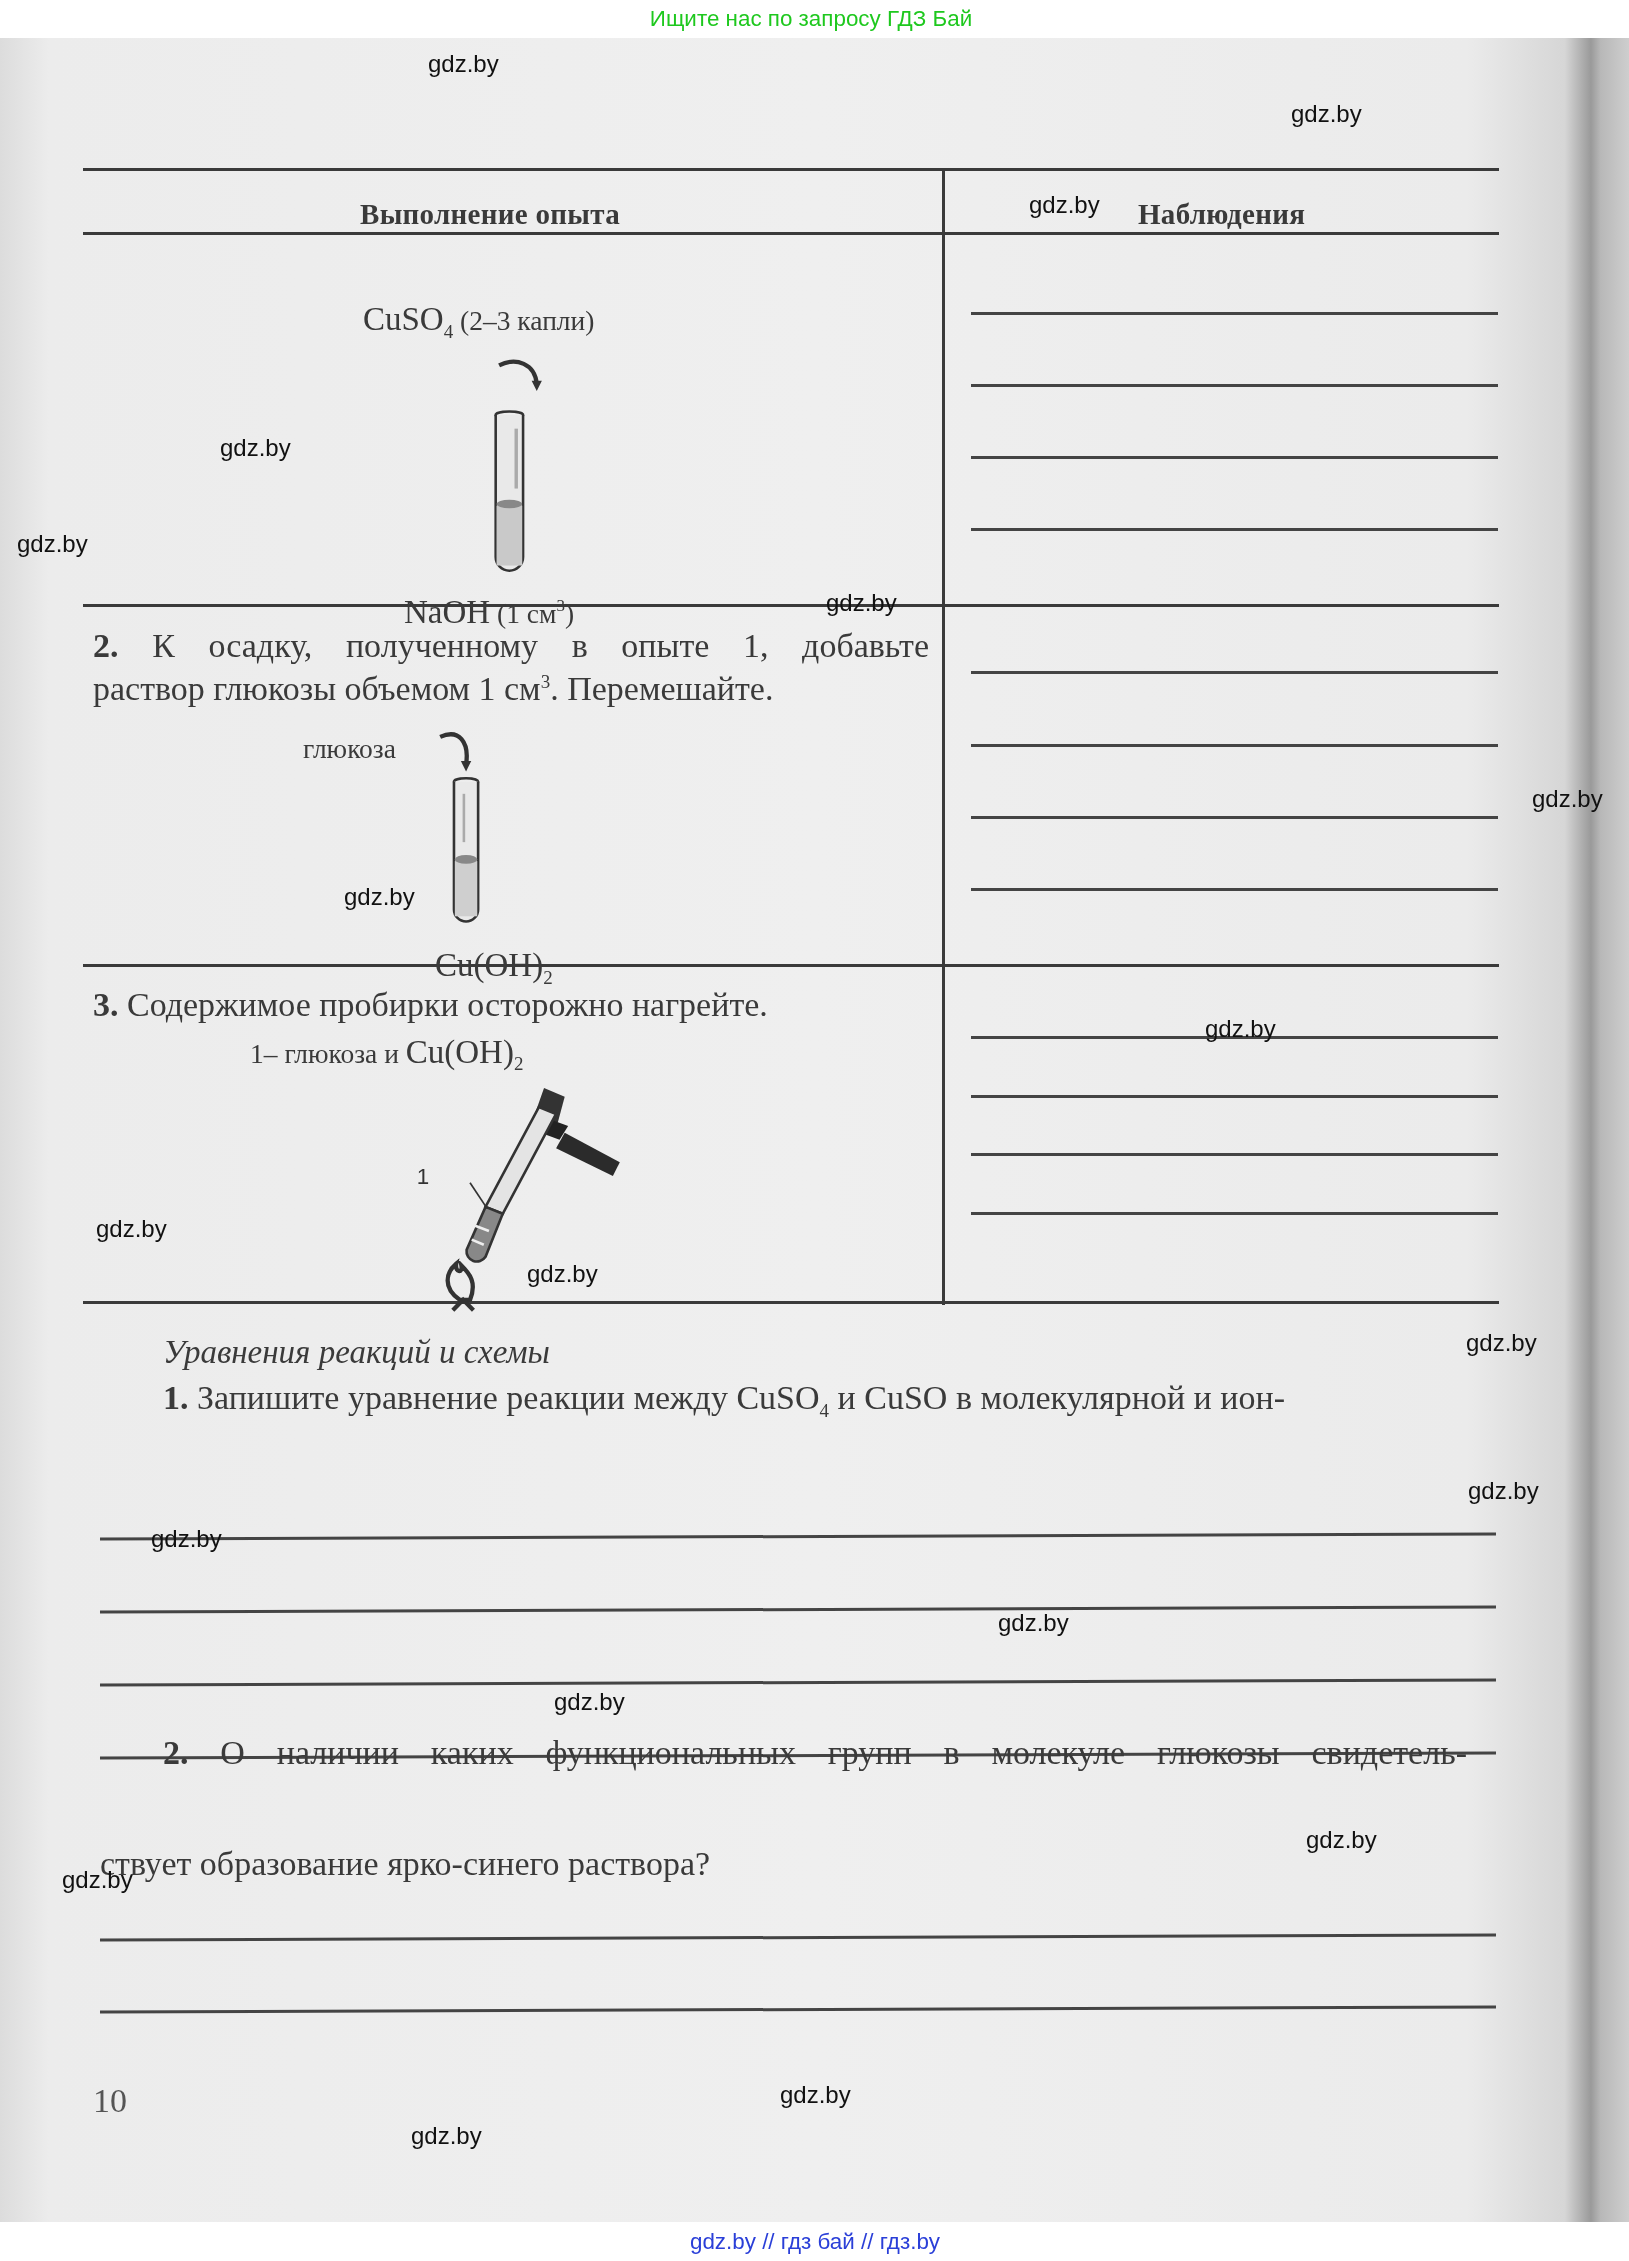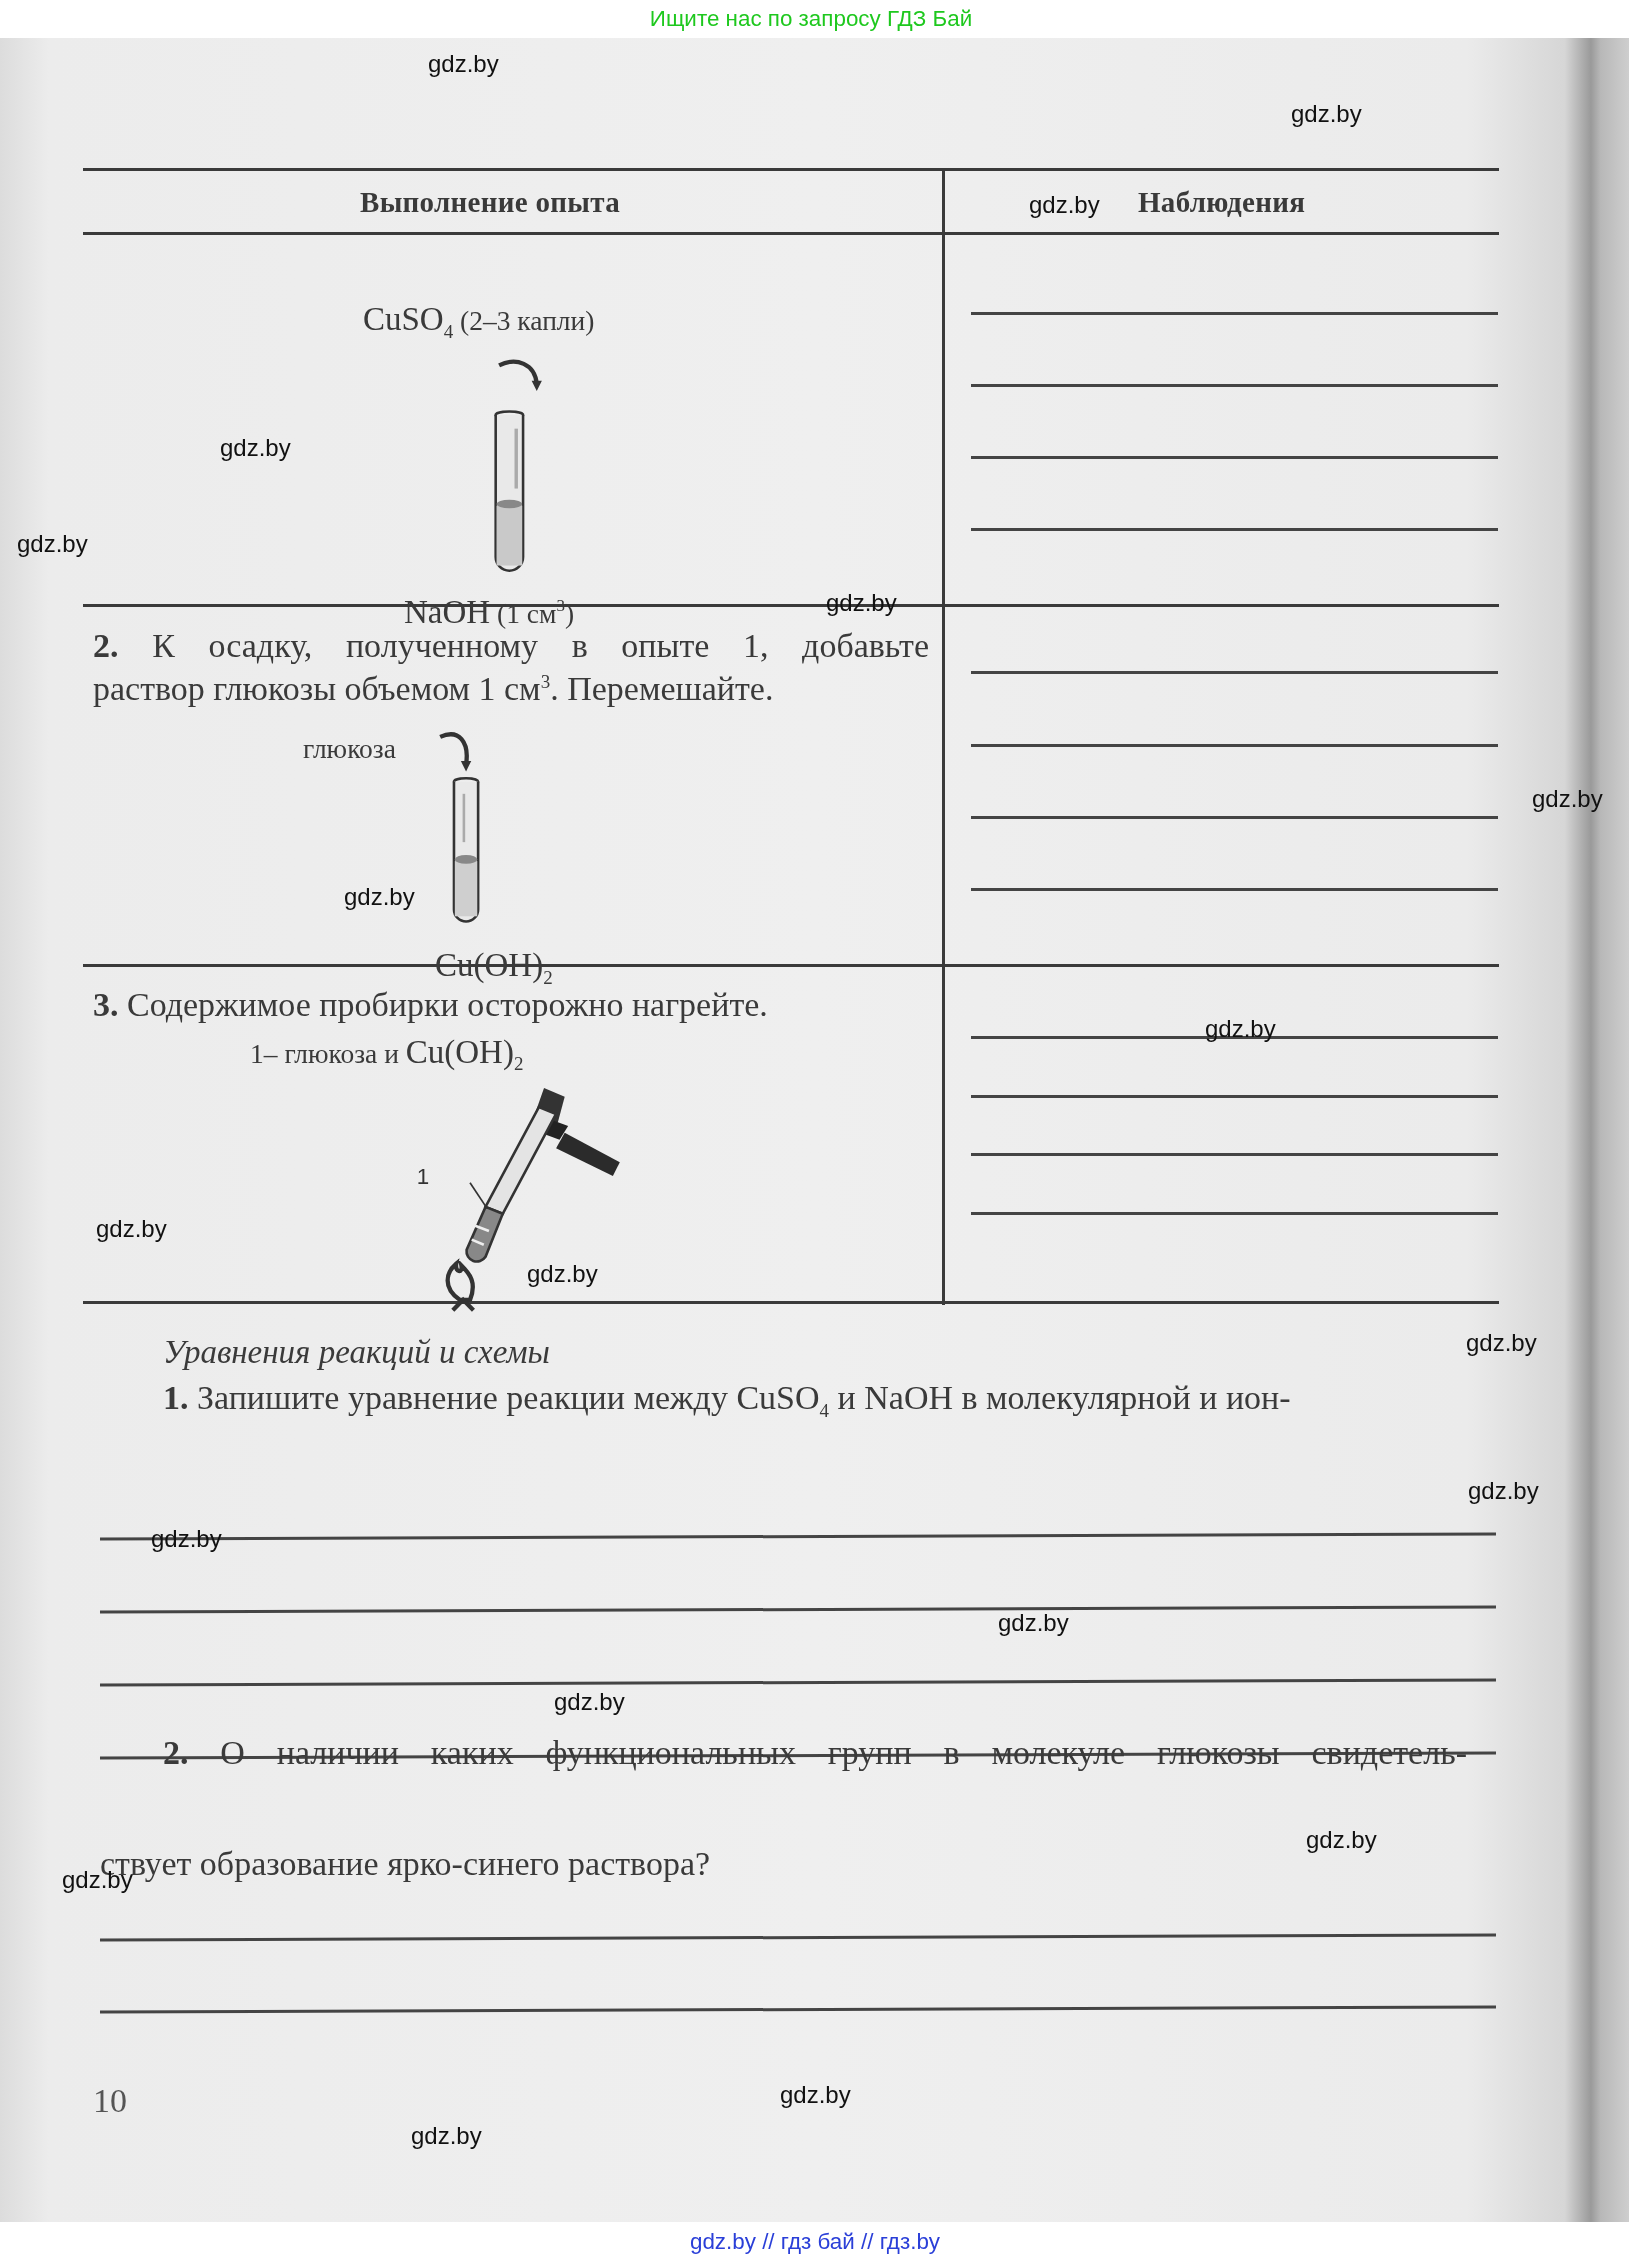--- a/index.html
+++ b/index.html
@@ -4,21 +4,21 @@
 <style>
   html, body { margin:0; padding:0; }
   body { width:1630px; height:2261px; position:relative; overflow:hidden; background:#ffffff; font-family:"Liberation Serif", serif; color:#333; }
   .top-banner { position:absolute; left:0; top:0; width:1622px; height:38px; background:#ffffff; text-align:center; font-family:"Liberation Sans", sans-serif; font-size:22.4px; line-height:38px; color:#1ec81e; }
   .bottom-banner { position:absolute; left:0; top:2222px; width:1630px; height:40px; background:#ffffff; text-align:center; font-family:"Liberation Sans", sans-serif; font-size:22.4px; line-height:40px; color:#2a3fd8; }
   .page { position:absolute; left:0; top:38px; width:1630px; height:2184px; background:linear-gradient(to right, #dcdcdc 0%, #ececec 3%, #efefef 50%, #ebebeb 90%, #d6d6d6 96%, #9a9a9a 97.6%, #b8b8b8 98.2%, #cfcfcf 100%); overflow:hidden; }
   .abs { position:absolute; }
   .hline { position:absolute; height:3.4px; background:#3a3a3a; }
   .thin { height:2.6px; background:#444; }
   .vline { position:absolute; width:3.4px; background:#3a3a3a; }
-  .hdr { font-weight:bold; font-size:29px; color:#3a3a3a; letter-spacing:0.3px; }
+  .hdr { font-weight:bold; font-size:29px; color:#3a3a3a; letter-spacing:0.3px;margin-top:12px; }
   .task { font-size:34px; color:#3a3a3a; white-space:nowrap; }
   .task b { font-weight:bold; }
   .formula { font-size:33px; color:#3a3a3a; white-space:nowrap; }
   .formula sub { font-size:19px; }
   .small { font-size:27.5px; color:#3a3a3a; white-space:nowrap; }
   .wm { position:absolute; font-family:"Liberation Sans", sans-serif; font-size:24px; color:#111; white-space:nowrap; }
   .ital { font-style:italic; font-size:33px; color:#3a3a3a; }
   .pageno { font-size:34px; color:#555; }
   .justify { text-align:justify; text-align-last:justify; }
 </style>
@@ -109,21 +109,21 @@
     <path d="M66 258 L78 246 L90 258" fill="none" stroke="#333" stroke-width="5"></path>
   </svg>
 
   <div class="hline thin" style="left:971px; top:998px; width:527px;"></div>
   <div class="hline thin" style="left:971px; top:1057px; width:527px;"></div>
   <div class="hline thin" style="left:971px; top:1115px; width:527px;"></div>
   <div class="hline thin" style="left:971px; top:1174px; width:527px;"></div>
 
   <div class="abs ital" style="left:163px; top:1296px;">Уравнения реакций и схемы</div>
   <div class="abs task" style="left:163px; top:1341px;">
-    <b>1.</b> <span>Запишите уравнение реакции между CuSO</span><sub style="font-size:19px">4</sub><span> и NaOH в молекулярной и ион-</span>
+    <b>1.</b> <span>Запишите уравнение реакции между CuSO</span><sub style="font-size:19px">4</sub><span> и CuSO в молекулярной и ион-</span>
   </div>
 
   <div class="hline thin" style="left:100px; top:1497px; width:1396px; transform:rotate(-0.2deg);"></div>
   <div class="hline thin" style="left:100px; top:1570px; width:1396px; transform:rotate(-0.2deg);"></div>
   <div class="hline thin" style="left:100px; top:1643px; width:1396px; transform:rotate(-0.2deg);"></div>
   <div class="hline thin" style="left:100px; top:1716px; width:1396px; transform:rotate(-0.2deg);"></div>
 
   <div class="abs task justify" style="left:163px; top:1696px; width:1304px;">
     <b>2.</b> <span>О наличии каких функциональных групп в молекуле глюкозы свидетель-</span>
   </div>

